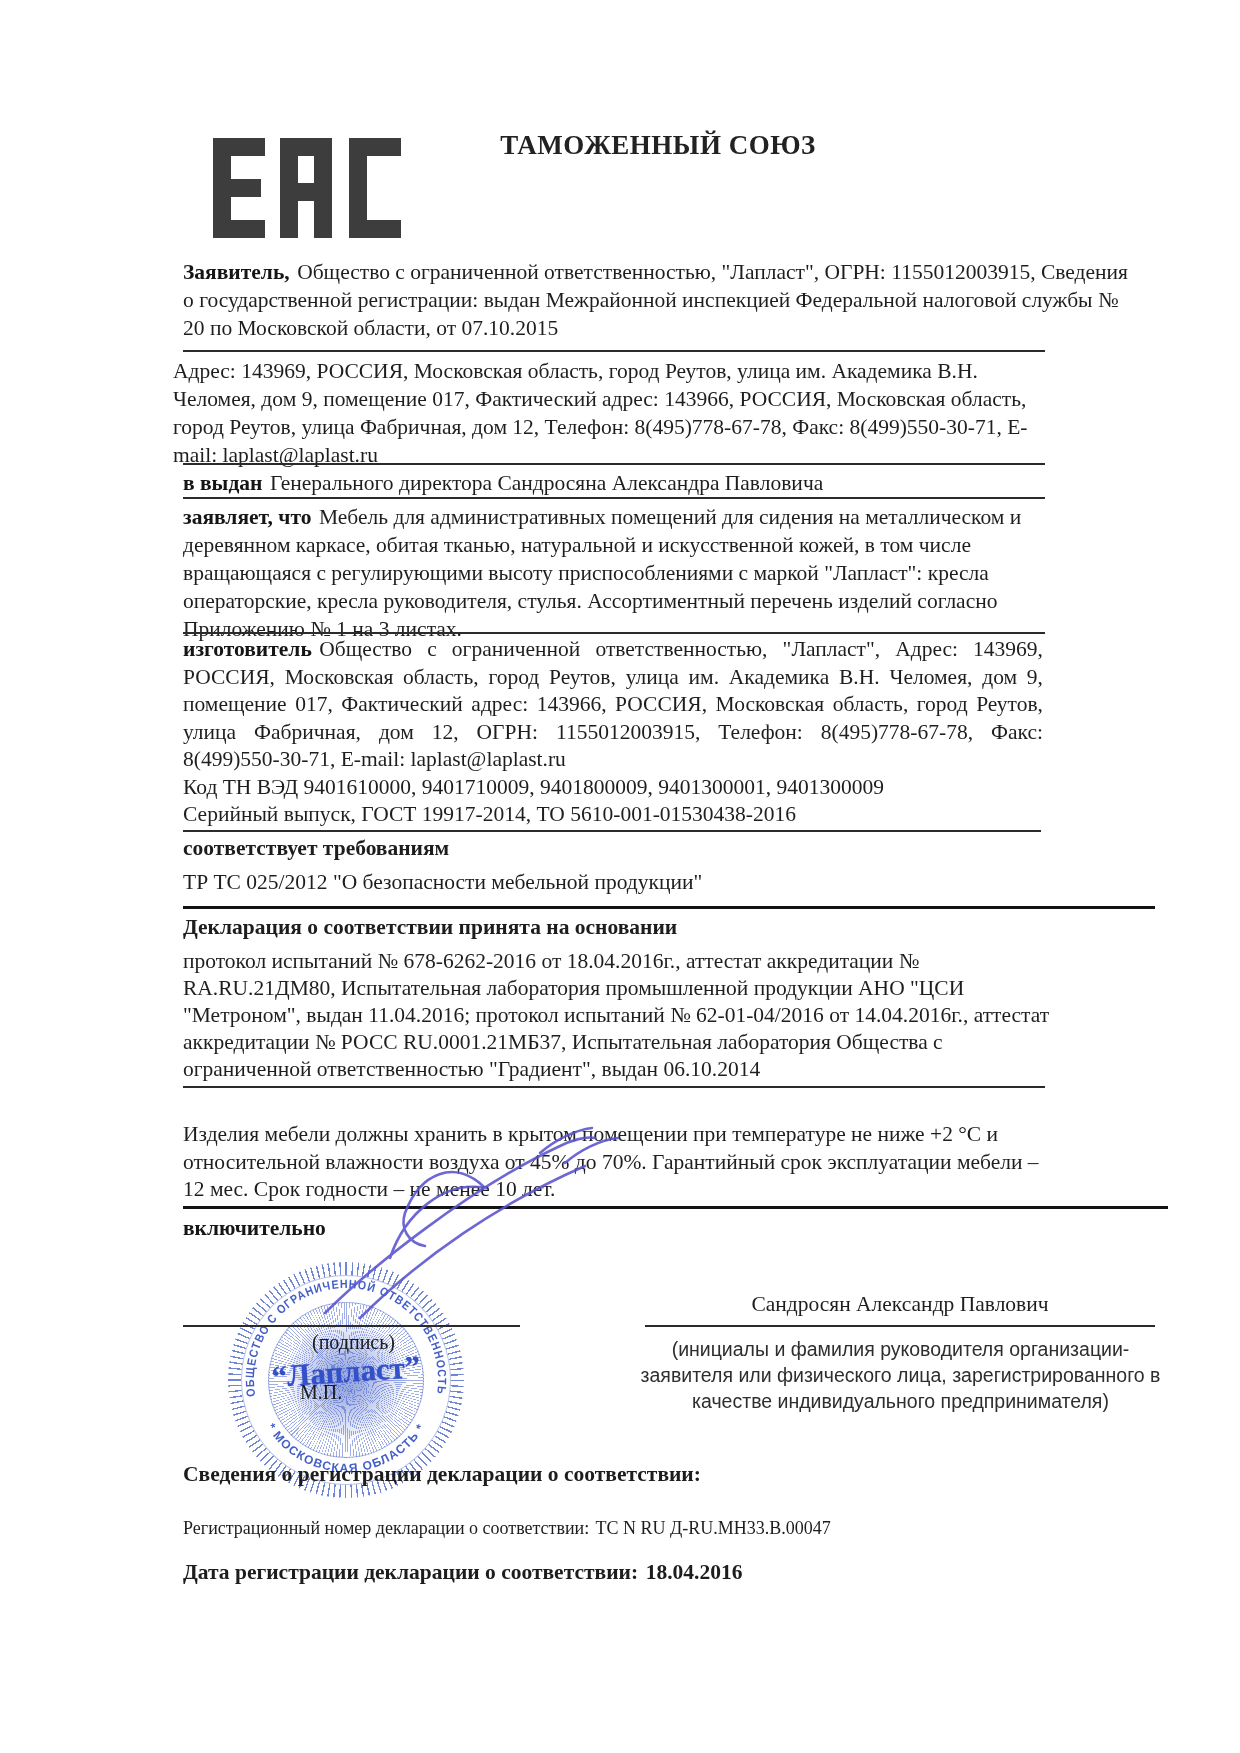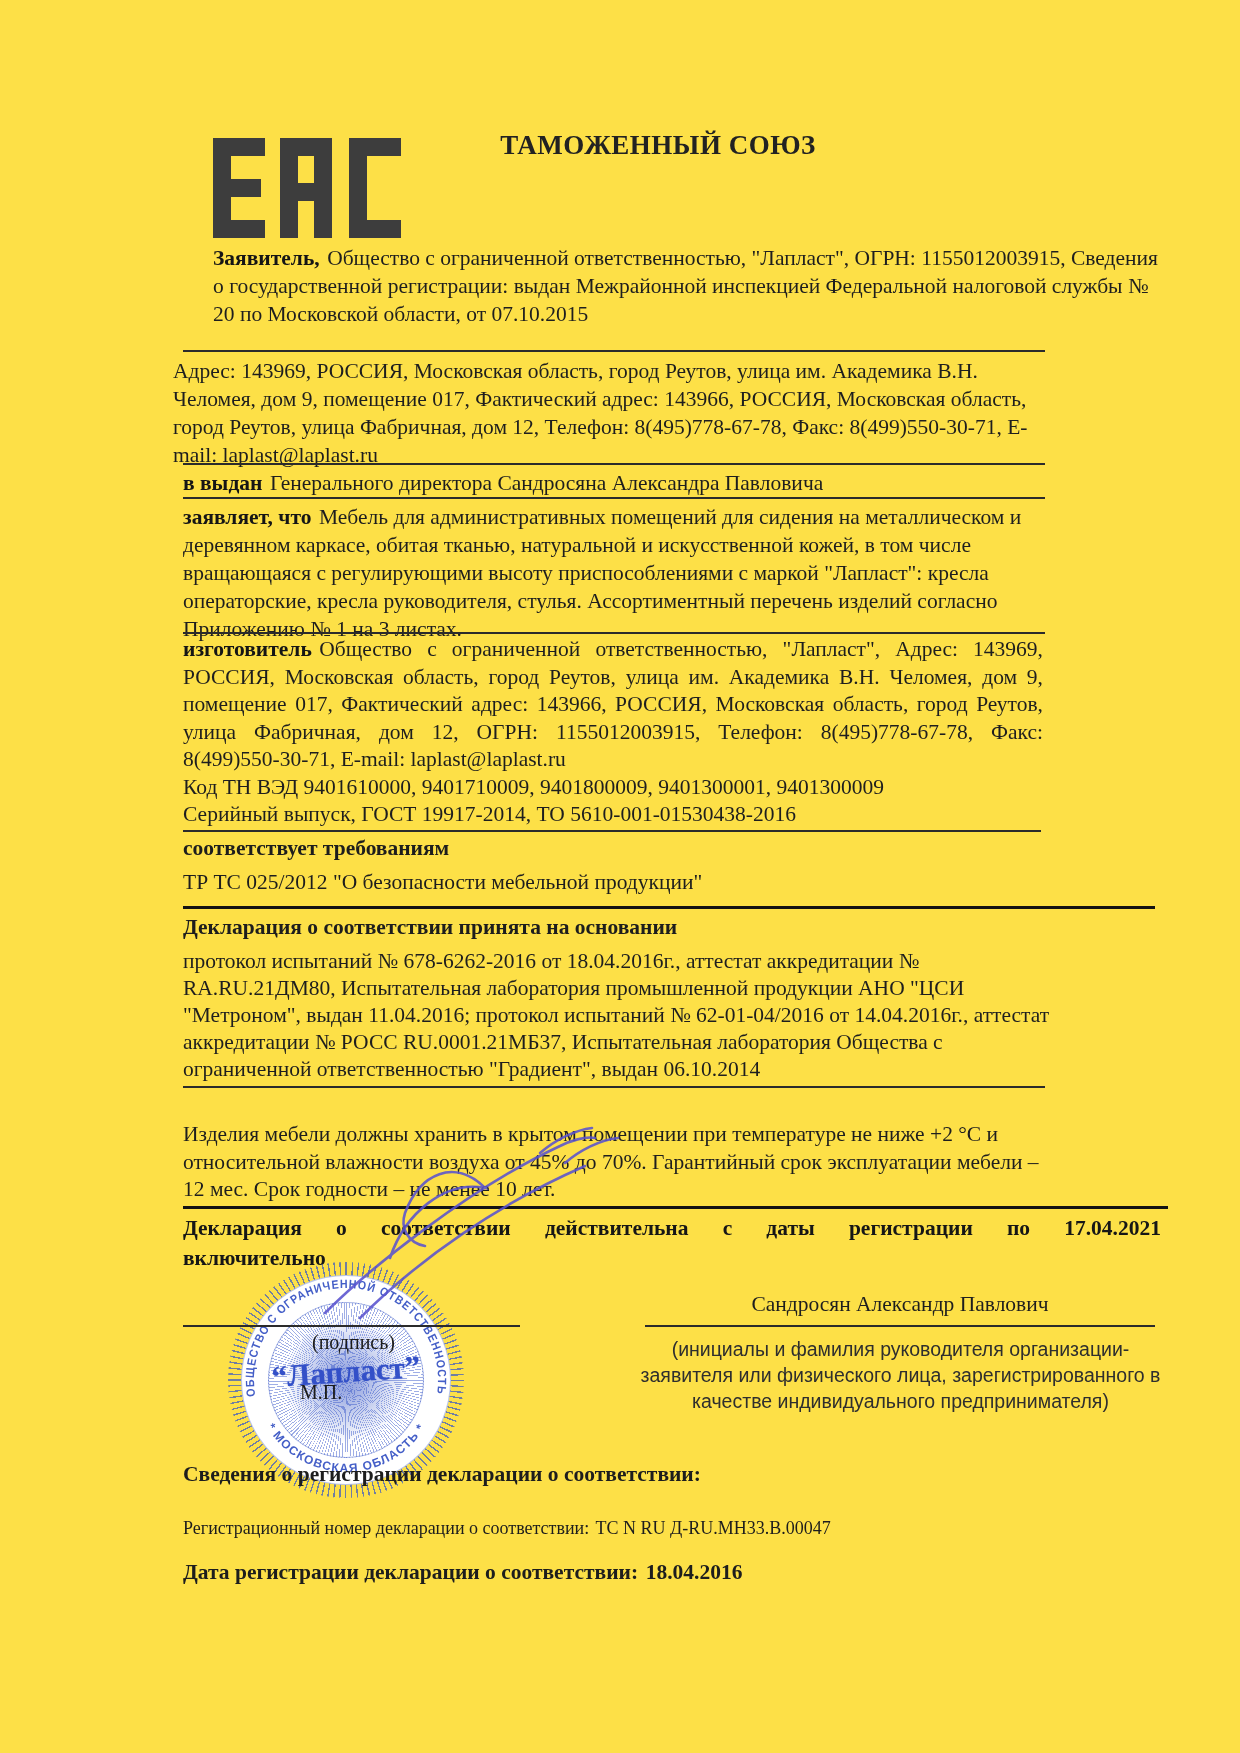--- a/index.html
+++ b/index.html
@@ -1,32 +1,32 @@
 <!DOCTYPE html>
 <html><head>
 <meta charset="utf-8">
 <style>
   html,body{margin:0;padding:0;background:#e8e8e8;}
   .page{
     position:relative;width:1240px;height:1753px;margin:0 auto;
-    background:#fde047;overflow:hidden;
+    background:#ffffff;overflow:hidden;
     font-family:"Liberation Serif","DejaVu Serif",serif;
     color:#1d1d1d;
   }
   .abs{position:absolute;}
   
   .doc-title{left:183px;top:128px;width:950px;text-align:center;
     font-weight:bold;font-size:27px;line-height:34px;letter-spacing:.5px;color:#222;}
   .eac{left:213px;top:138px;}
   
   .para{font-size:21.5px;line-height:28px;margin:0;color:#1e1e1e;}
   .lbl{font-weight:bold;margin-right:.35em;color:#151515;}
   .sep{height:2px;background:#2b2b2b;}
   .sep-thick{height:3px;background:#131313;}
-  .pos-applicant{left:183px;top:244px;width:952px;margin-left:30px;}
+  .pos-applicant{left:183px;top:258px;width:952px;}
   .hr1{left:183px;top:350px;width:862px;}
   .pos-address{left:173px;top:357px;width:868px;}
   .hr2{left:183px;top:463px;width:862px;}
   .pos-vlitse{left:183px;top:469px;width:900px;}
   .hr3{left:183px;top:497px;width:862px;}
   .pos-declares{left:183px;top:503px;width:872px;}
   .hr4{left:183px;top:632px;width:862px;}
   .pos-manufacturer{left:183px;top:636px;width:860px;}
   .pos-manufacturer .just{text-align:justify;}
   .pos-manufacturer .para{line-height:27.5px;}
@@ -131,21 +131,20 @@
     <p class="para">протокол испытаний № 678-6262-2016 от 18.04.2016г., аттестат аккредитации № RA.RU.21ДМ80, Испытательная лаборатория промышленной продукции АНО "ЦСИ "Метроном", выдан 11.04.2016; протокол испытаний № 62-01-04/2016 от 14.04.2016г., аттестат аккредитации № РОСС RU.0001.21МБ37, Испытательная лаборатория Общества с ограниченной ответственностью "Градиент", выдан 06.10.2014</p>
   </div>
   <div class="abs sep hr6"></div>
 
   <div class="abs pos-addinfo">
     <p class="para">Изделия мебели должны хранить в крытом помещении при температуре не ниже +2 °С и относительной влажности воздуха от 45% до 70%. Гарантийный срок эксплуатации мебели – 12 мес. Срок годности – не менее 10 лет.</p>
   </div>
   <div class="abs sep-thick hrT2"></div>
 
   <div class="abs pos-validity">
-    <div class="validity-l1">Декларация о соответствии  действительна с даты регистрации по 17.04.2021</div>
     <div>включительно</div>
   </div>
 
   <div class="abs stamp">
     <div class="stamp-ticks"></div>
     <div class="stamp-band"></div>
     <div class="stamp-core"></div>
     <svg class="stamp-svg" width="236" height="236" viewBox="0 0 236 236">
       <defs>
         <path id="arcTop" d="M27.4,134 A92,92 0 1 1 208.6,134" fill="none"></path>

